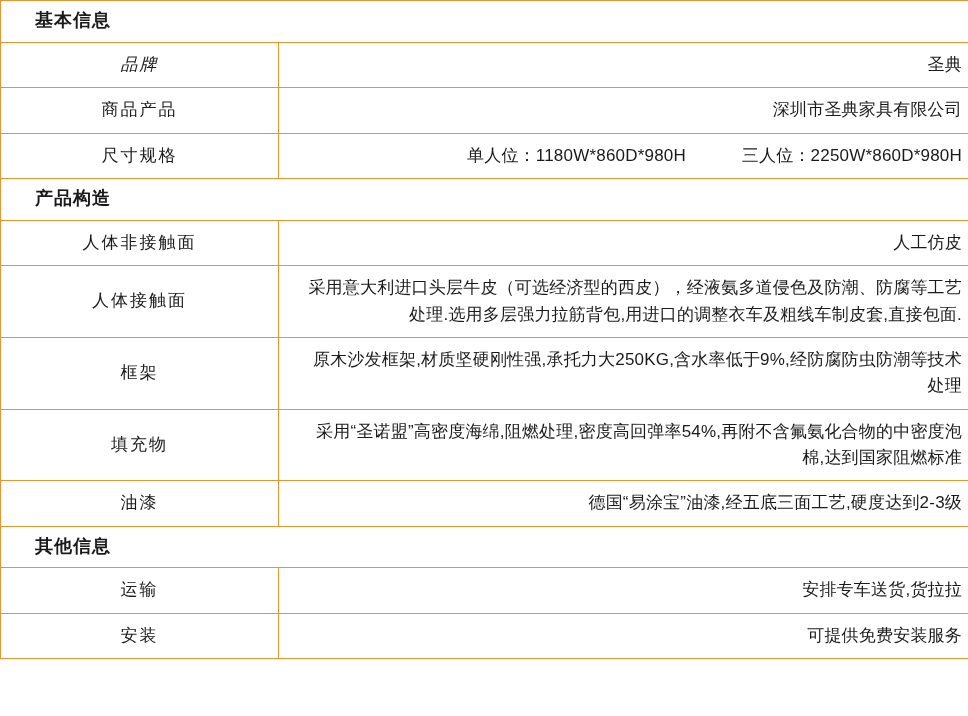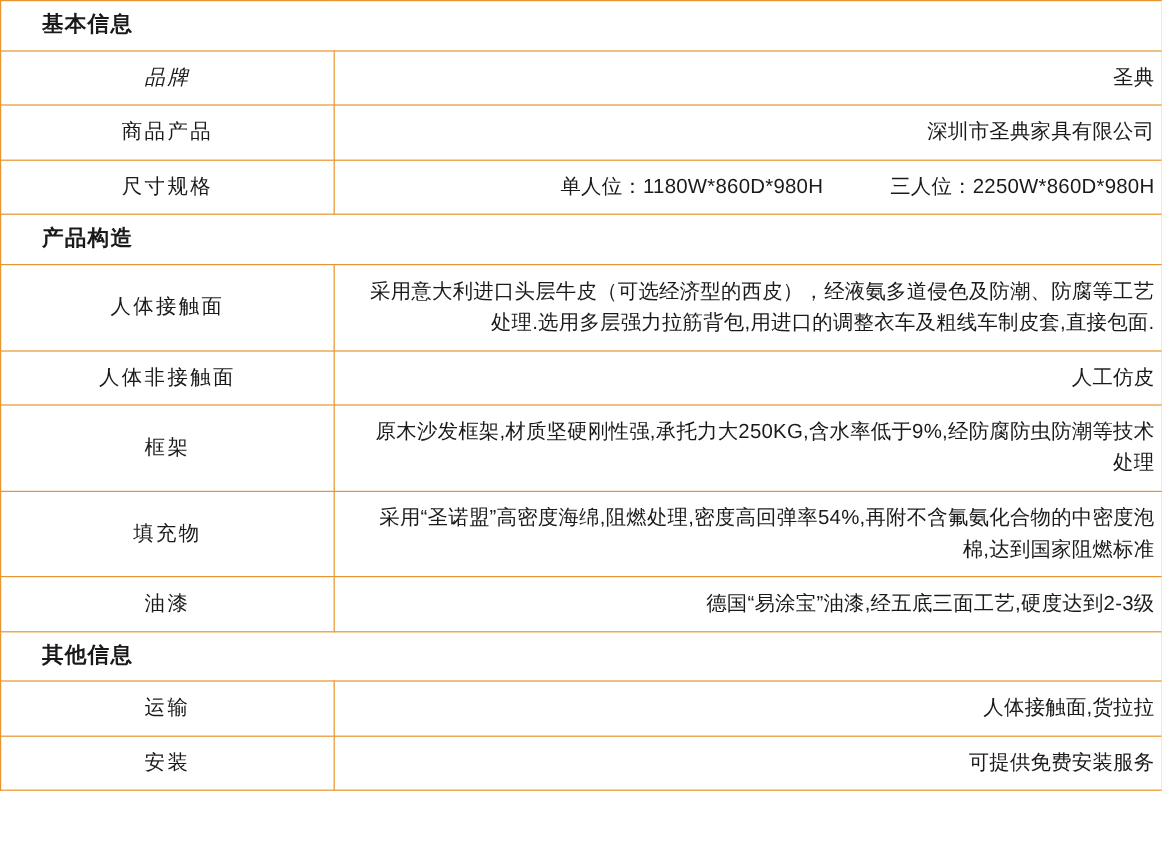--- a/index.html
+++ b/index.html
@@ -86,45 +86,45 @@
         <span>单人位：1180W*860D*980H</span>
         <span class="gap"></span>
         <span>三人位：2250W*860D*980H</span>
       </td>
     </tr>
 
     <tr class="section">
       <td colspan="2" style="border-color: rgb(232, 149, 47);">产品构造</td>
     </tr>
     <tr>
+      <td class="label" style="border-color: rgb(232, 149, 47);">人体非接触面</td>
+      <td class="value" style="border-color: rgb(232, 149, 47);">人工仿皮</td>
+    </tr>
+    <tr>
       <td class="label" style="border-color: rgb(232, 149, 47);">人体接触面</td>
       <td class="value" style="border-color: rgb(232, 149, 47);">采用意大利进口头层牛皮（可选经济型的西皮），经液氨多道侵色及防潮、防腐等工艺处理.选用多层强力拉筋背包,用进口的调整衣车及粗线车制皮套,直接包面.</td>
-    </tr>
-    <tr>
-      <td class="label" style="border-color: rgb(232, 149, 47);">人体非接触面</td>
-      <td class="value" style="border-color: rgb(232, 149, 47);">人工仿皮</td>
     </tr>
     <tr>
       <td class="label" style="border-color: rgb(232, 149, 47);">框架</td>
       <td class="value" style="border-color: rgb(232, 149, 47);">原木沙发框架,材质坚硬刚性强,承托力大250KG,含水率低于9%,经防腐防虫防潮等技术处理</td>
     </tr>
     <tr>
       <td class="label" style="border-color: rgb(232, 149, 47);">填充物</td>
       <td class="value" style="border-color: rgb(232, 149, 47);">采用“圣诺盟”高密度海绵,阻燃处理,密度高回弹率54%,再附不含氟氨化合物的中密度泡棉,达到国家阻燃标准</td>
     </tr>
     <tr>
       <td class="label" style="border-color: rgb(232, 149, 47);">油漆</td>
       <td class="value" style="border-color: rgb(232, 149, 47);">德国“易涂宝”油漆,经五底三面工艺,硬度达到2-3级</td>
     </tr>
 
     <tr class="section">
       <td colspan="2" style="border-color: rgb(232, 149, 47);">其他信息</td>
     </tr>
     <tr>
       <td class="label" style="border-color: rgb(232, 149, 47);">运输</td>
-      <td class="value" style="border-color: rgb(232, 149, 47);">人体接触面,货拉拉</td>
+      <td class="value" style="border-color: rgb(232, 149, 47);">安排专车送货,货拉拉</td>
     </tr>
     <tr>
       <td class="label" style="border-color: rgb(232, 149, 47);">安装</td>
       <td class="value" style="border-color: rgb(232, 149, 47);">可提供免费安装服务</td>
     </tr>
   </tbody>
 </table>
 
 </body></html>

